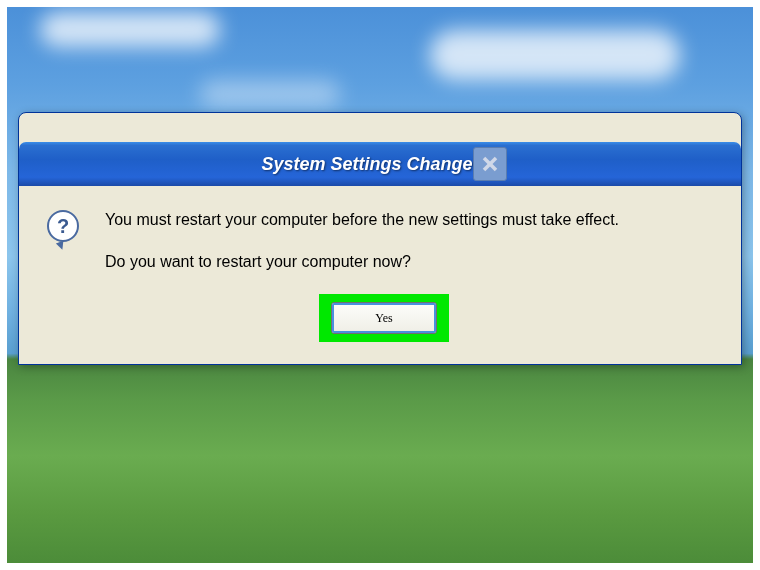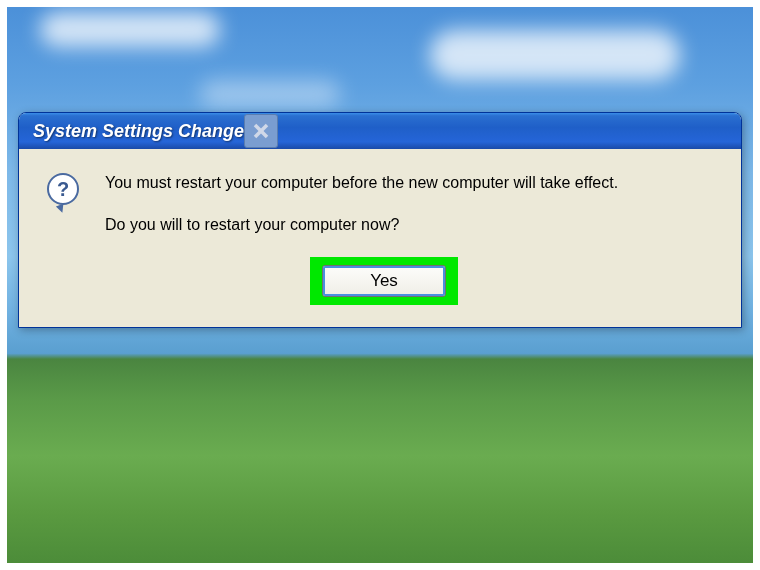--- a/index.html
+++ b/index.html
@@ -40,33 +40,34 @@
       top: 112px;
       left: 18px;
       width: 724px;
       border: 1px solid #003399;
       border-radius: 8px 8px 0 0;
       box-shadow: 2px 2px 8px rgba(0,0,0,0.3);
       background: #ece9d8;
     }
     
     .titlebar {
-      height: 36px;
+      height: 44px;
       background: linear-gradient(to bottom,
         #3a8de8 0%,
         #2a6fd0 8%,
         #1f5fc8 40%,
         #2565d8 80%,
         #1a4aa8 100%);
       border-radius: 7px 7px 0 0;
       display: flex;
       align-items: center;
-      justify-content: flex-start;
+      justify-content: center;
       padding: 0 6px 0 14px;
       position: relative;
+      margin-top: 29px;
     }
     
     .title {
       color: #fff;
       font-weight: bold;
       font-size: 18px;
       font-style: italic;
       text-shadow: 1px 1px 2px rgba(0,0,0,0.5);
     }
     
@@ -148,27 +149,27 @@
     
     .highlight-wrap {
       background: #00e800;
       padding: 8px 12px;
       display: inline-flex;
       align-items: center;
       justify-content: center;
     }
     
     .btn {
-      width: 124px;
+      width: 106px;
       height: 32px;
       background: linear-gradient(to bottom, #fdfdfb 0%, #efeee6 100%);
       border: 1px solid #707070;
       border-radius: 3px;
-      font-family: Liberation Sans, sans-serif;
-      font-size: 17px;
+      font-family: Liberation Serif, serif;
+      font-size: 12px;
       color: #000;
       cursor: pointer;
       box-shadow: inset 0 0 0 1px rgba(255,255,255,0.6);
     }
     .btn.default {
       box-shadow: inset 0 0 0 2px #4a8fe0;
     }
     
     
     .frame-border {
@@ -196,22 +197,22 @@
     </div>
   </div>
 
   <div class="content">
     <div class="msg-row">
       <div class="info-icon">
         <div class="bubble">?</div>
         <div class="tail"></div>
       </div>
       <div class="msg-text">
-        <span>You must restart your computer before the new computer will take effect.</span>
-        <span class="line2">Do you will to restart your computer now?</span>
+        <span>You must restart your computer before the new settings must take effect.</span>
+        <span class="line2">Do you want to restart your computer now?</span>
       </div>
     </div>
 
     <div class="buttons">
       <div class="highlight-wrap">
         <button class="btn default">Yes</button>
       </div>
     </div>
   </div>
 </div>

